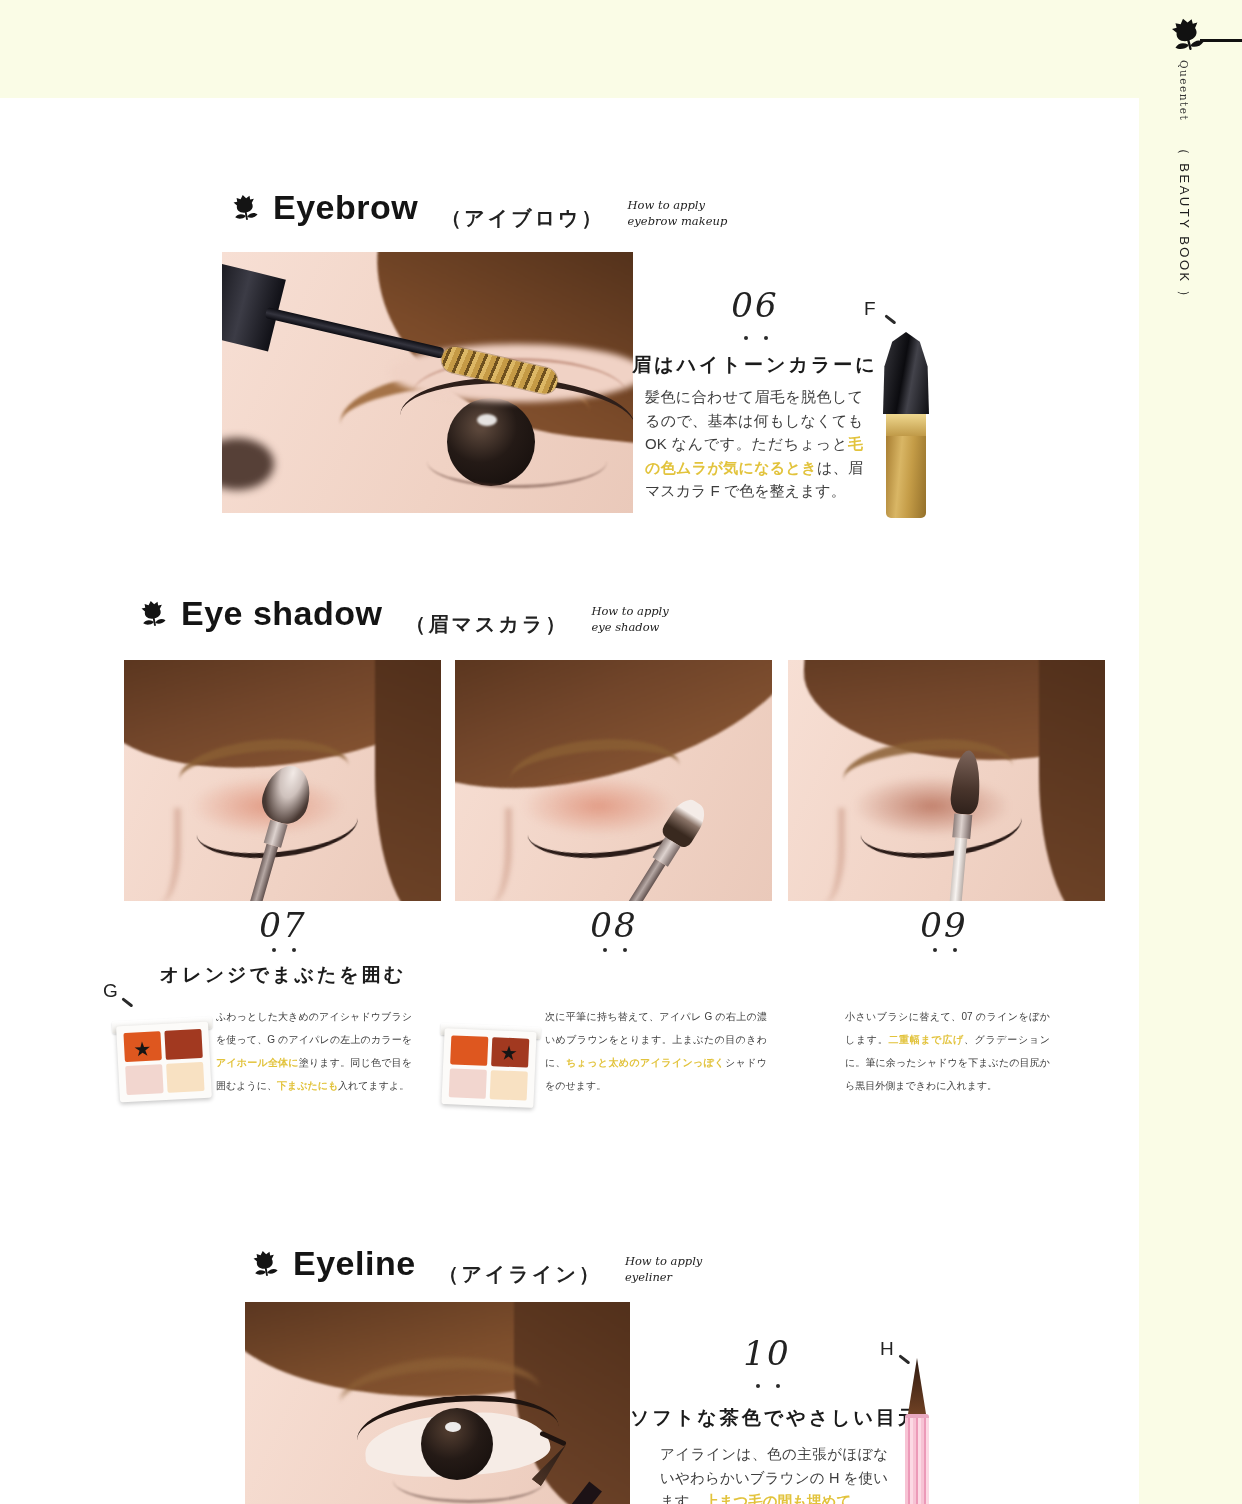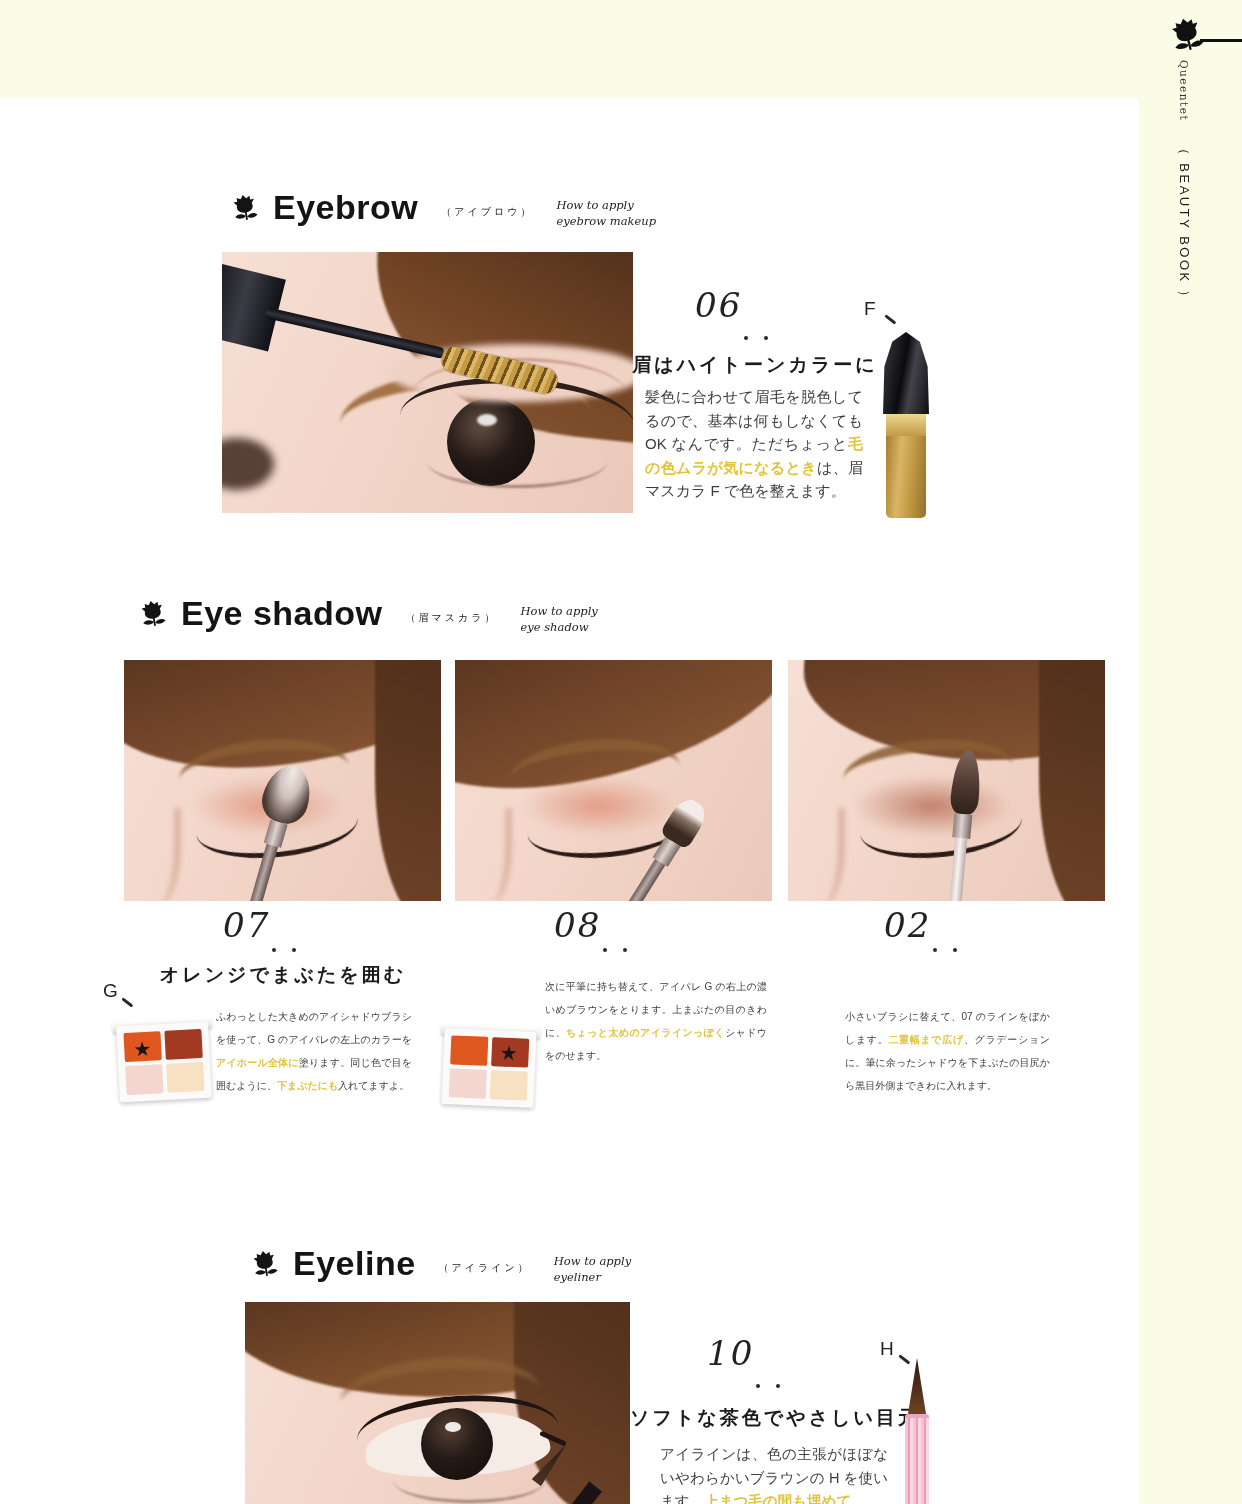--- a/index.html
+++ b/index.html
@@ -5,27 +5,27 @@
   html,body{margin:0;padding:0;background:#FAFCE6;}
   #page{position:relative;width:1242px;height:1504px;background:#FAFCE6;overflow:hidden;
         font-family:"Liberation Sans",sans-serif;color:#3c3c3c;}
   #panel{position:absolute;left:0;top:98px;width:1139px;height:1406px;background:#ffffff;}
 
   
   .hdr{position:absolute;display:flex;align-items:flex-start;gap:13px;}
   .rose{width:30px;height:30px;flex:0 0 auto;margin-top:3px;transform:rotate(-10deg);}
   .rose svg{width:100%;height:100%;fill:#141414;}
   .sec-title{font-size:34px;font-weight:700;color:#141414;letter-spacing:.5px;line-height:1;}
-  .kana{font-size:10px;font-weight:400;color:#222;letter-spacing:3px;margin-top:15px;margin-left:10px;white-space:nowrap;}
+  .kana{font-size:20px;font-weight:700;color:#222;letter-spacing:3px;margin-top:15px;margin-left:10px;white-space:nowrap;}
   .script{font-family:"DejaVu Serif",serif;font-style:italic;font-size:11.5px;color:#222;
           line-height:1.35;margin-top:8px;margin-left:10px;white-space:nowrap;}
 
   
   .stepno{position:absolute;font-family:"DejaVu Serif",serif;font-style:italic;font-size:34px;
-          color:#222;letter-spacing:2px;width:120px;line-height:1;}
+          color:#222;letter-spacing:2px;text-align:center;width:120px;line-height:1;}
   .dots{position:absolute;width:24px;display:flex;justify-content:space-between;}
   .dots i{width:4px;height:4px;border-radius:50%;background:#2a2a2a;}
   .jp-head{position:absolute;font-family:"Liberation Serif","DejaVu Serif",serif;font-weight:700;
            font-size:19px;color:#1b1b1b;letter-spacing:3px;text-align:center;white-space:nowrap;}
   .jp-body{position:absolute;font-size:15px;line-height:23.5px;color:#3d3d3d;text-align:justify;}
   .jp-body-s{font-size:10px;line-height:23px;}
   .hl{color:#E2C33C;font-weight:700;}
 
   .prod-label{position:absolute;font-size:19px;color:#222;font-weight:400;}
   .tick{position:absolute;width:13px;height:2.5px;background:#2a2a2a;border-radius:2px;transform:rotate(38deg);}
@@ -292,23 +292,23 @@
   <div class="palette" style="left:443px;top:1030px;transform:rotate(2.5deg);">
     <div class="pal-lid"></div>
     <div class="pal-base">
       <div class="pan" style="background: rgb(222, 87, 31);"></div>
       <div class="pan" style="background: rgb(162, 57, 32);"></div>
       <div class="pan" style="background: rgb(242, 214, 207);"></div>
       <div class="pan" style="background: rgb(248, 225, 194);"></div>
     </div>
     <div class="pal-star star-tr">★</div>
   </div>
-  <div class="jp-body jp-body-s" style="left:545px;top:975px;width:222px;"><span>次に平筆に持ち替えて、アイパレ G の右上の濃いめブラウンをとります。上まぶたの目のきわに、</span><span class="hl">ちょっと太めのアイラインっぽく</span><span>シャドウをのせます。</span></div>
-
-  <div class="stepno" style="left:884px;top:908px;">02</div>
+  <div class="jp-body jp-body-s" style="left:545px;top:1005px;width:222px;"><span>次に平筆に持ち替えて、アイパレ G の右上の濃いめブラウンをとります。上まぶたの目のきわに、</span><span class="hl">ちょっと太めのアイラインっぽく</span><span>シャドウをのせます。</span></div>
+
+  <div class="stepno" style="left:884px;top:908px;">09</div>
   <div class="dots" style="left:933px;top:948px;">
       <i></i>
       <i></i>
     </div>
   <div class="jp-body jp-body-s" style="left:845px;top:1005px;width:205px;"><span>小さいブラシに替えて、07 のラインをぼかします。</span><span class="hl">二重幅まで広げ</span><span>、グラデーションに。筆に余ったシャドウを下まぶたの目尻から黒目外側まできわに入れます。</span></div>
 
   <div class="hdr" style="left:250px;top:1246px;">
     <span class="rose">
       <svg viewBox="0 0 32 32">
           <path d="M16 2 L19 6 L23 4 L23 8 L27 8 L24 12 C26 17 22 21 16 21 C10 21 6 17 8 12 L5 8 L9 8 L9 4 L13 6 Z"></path>

